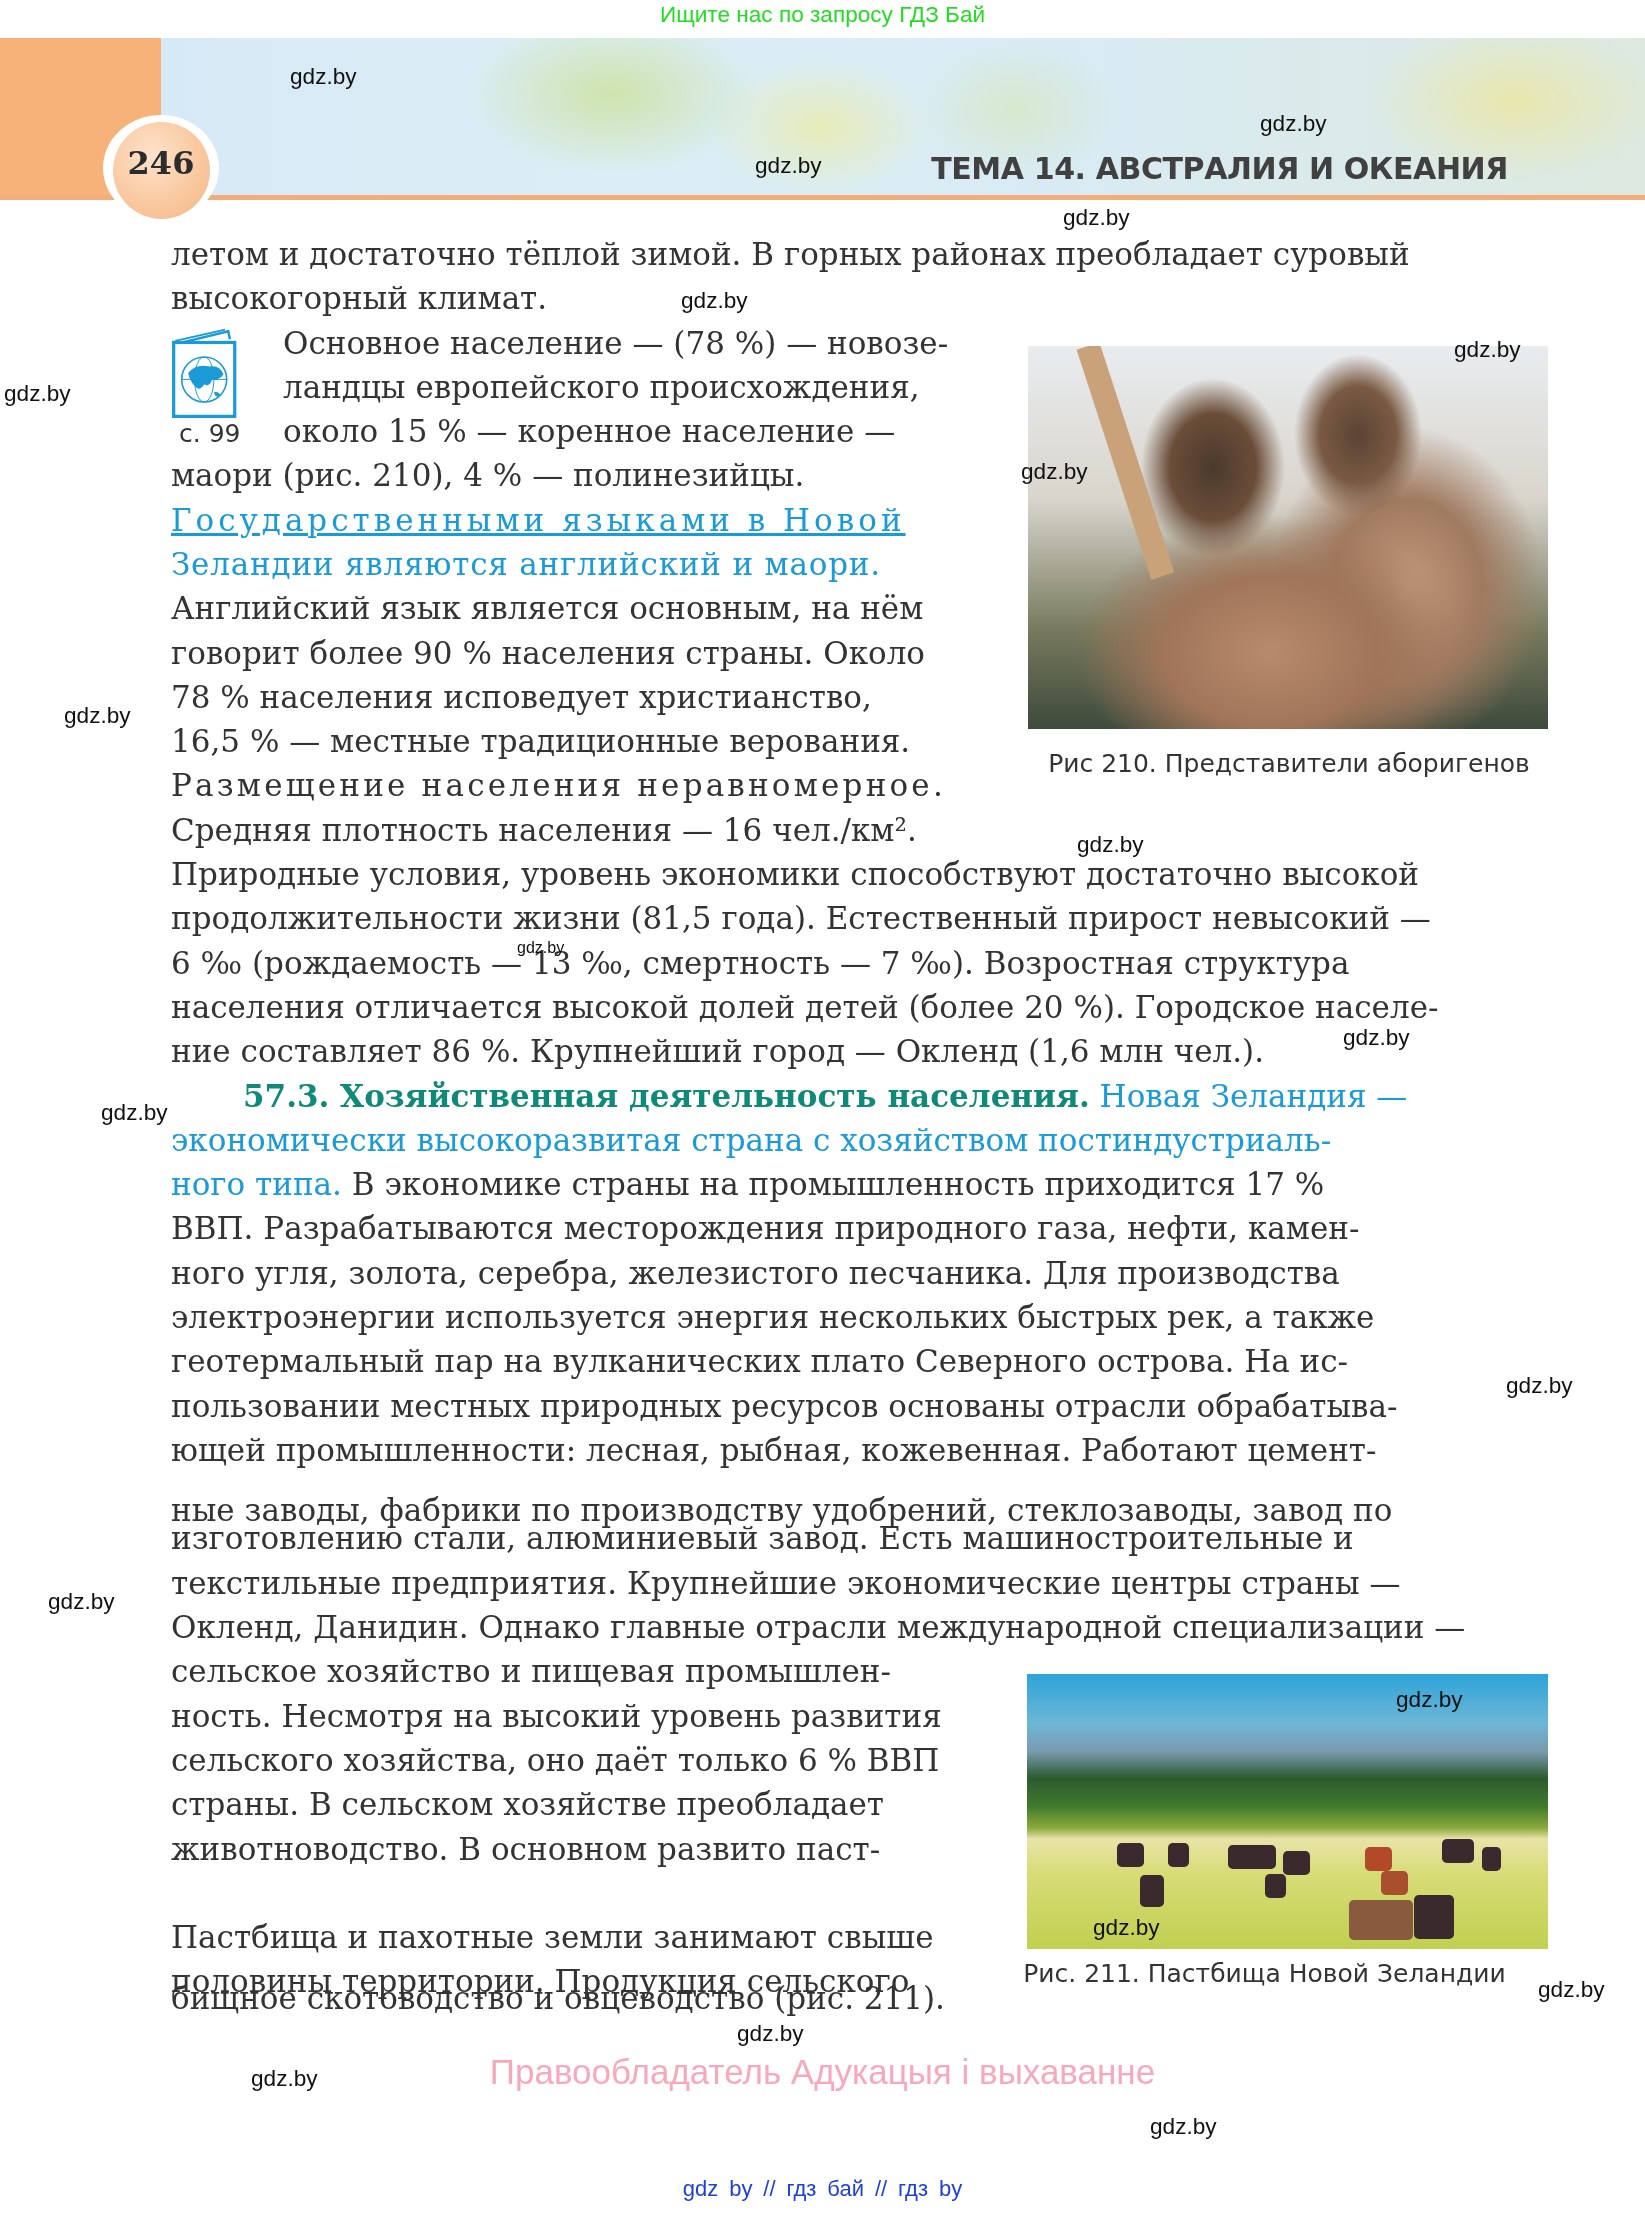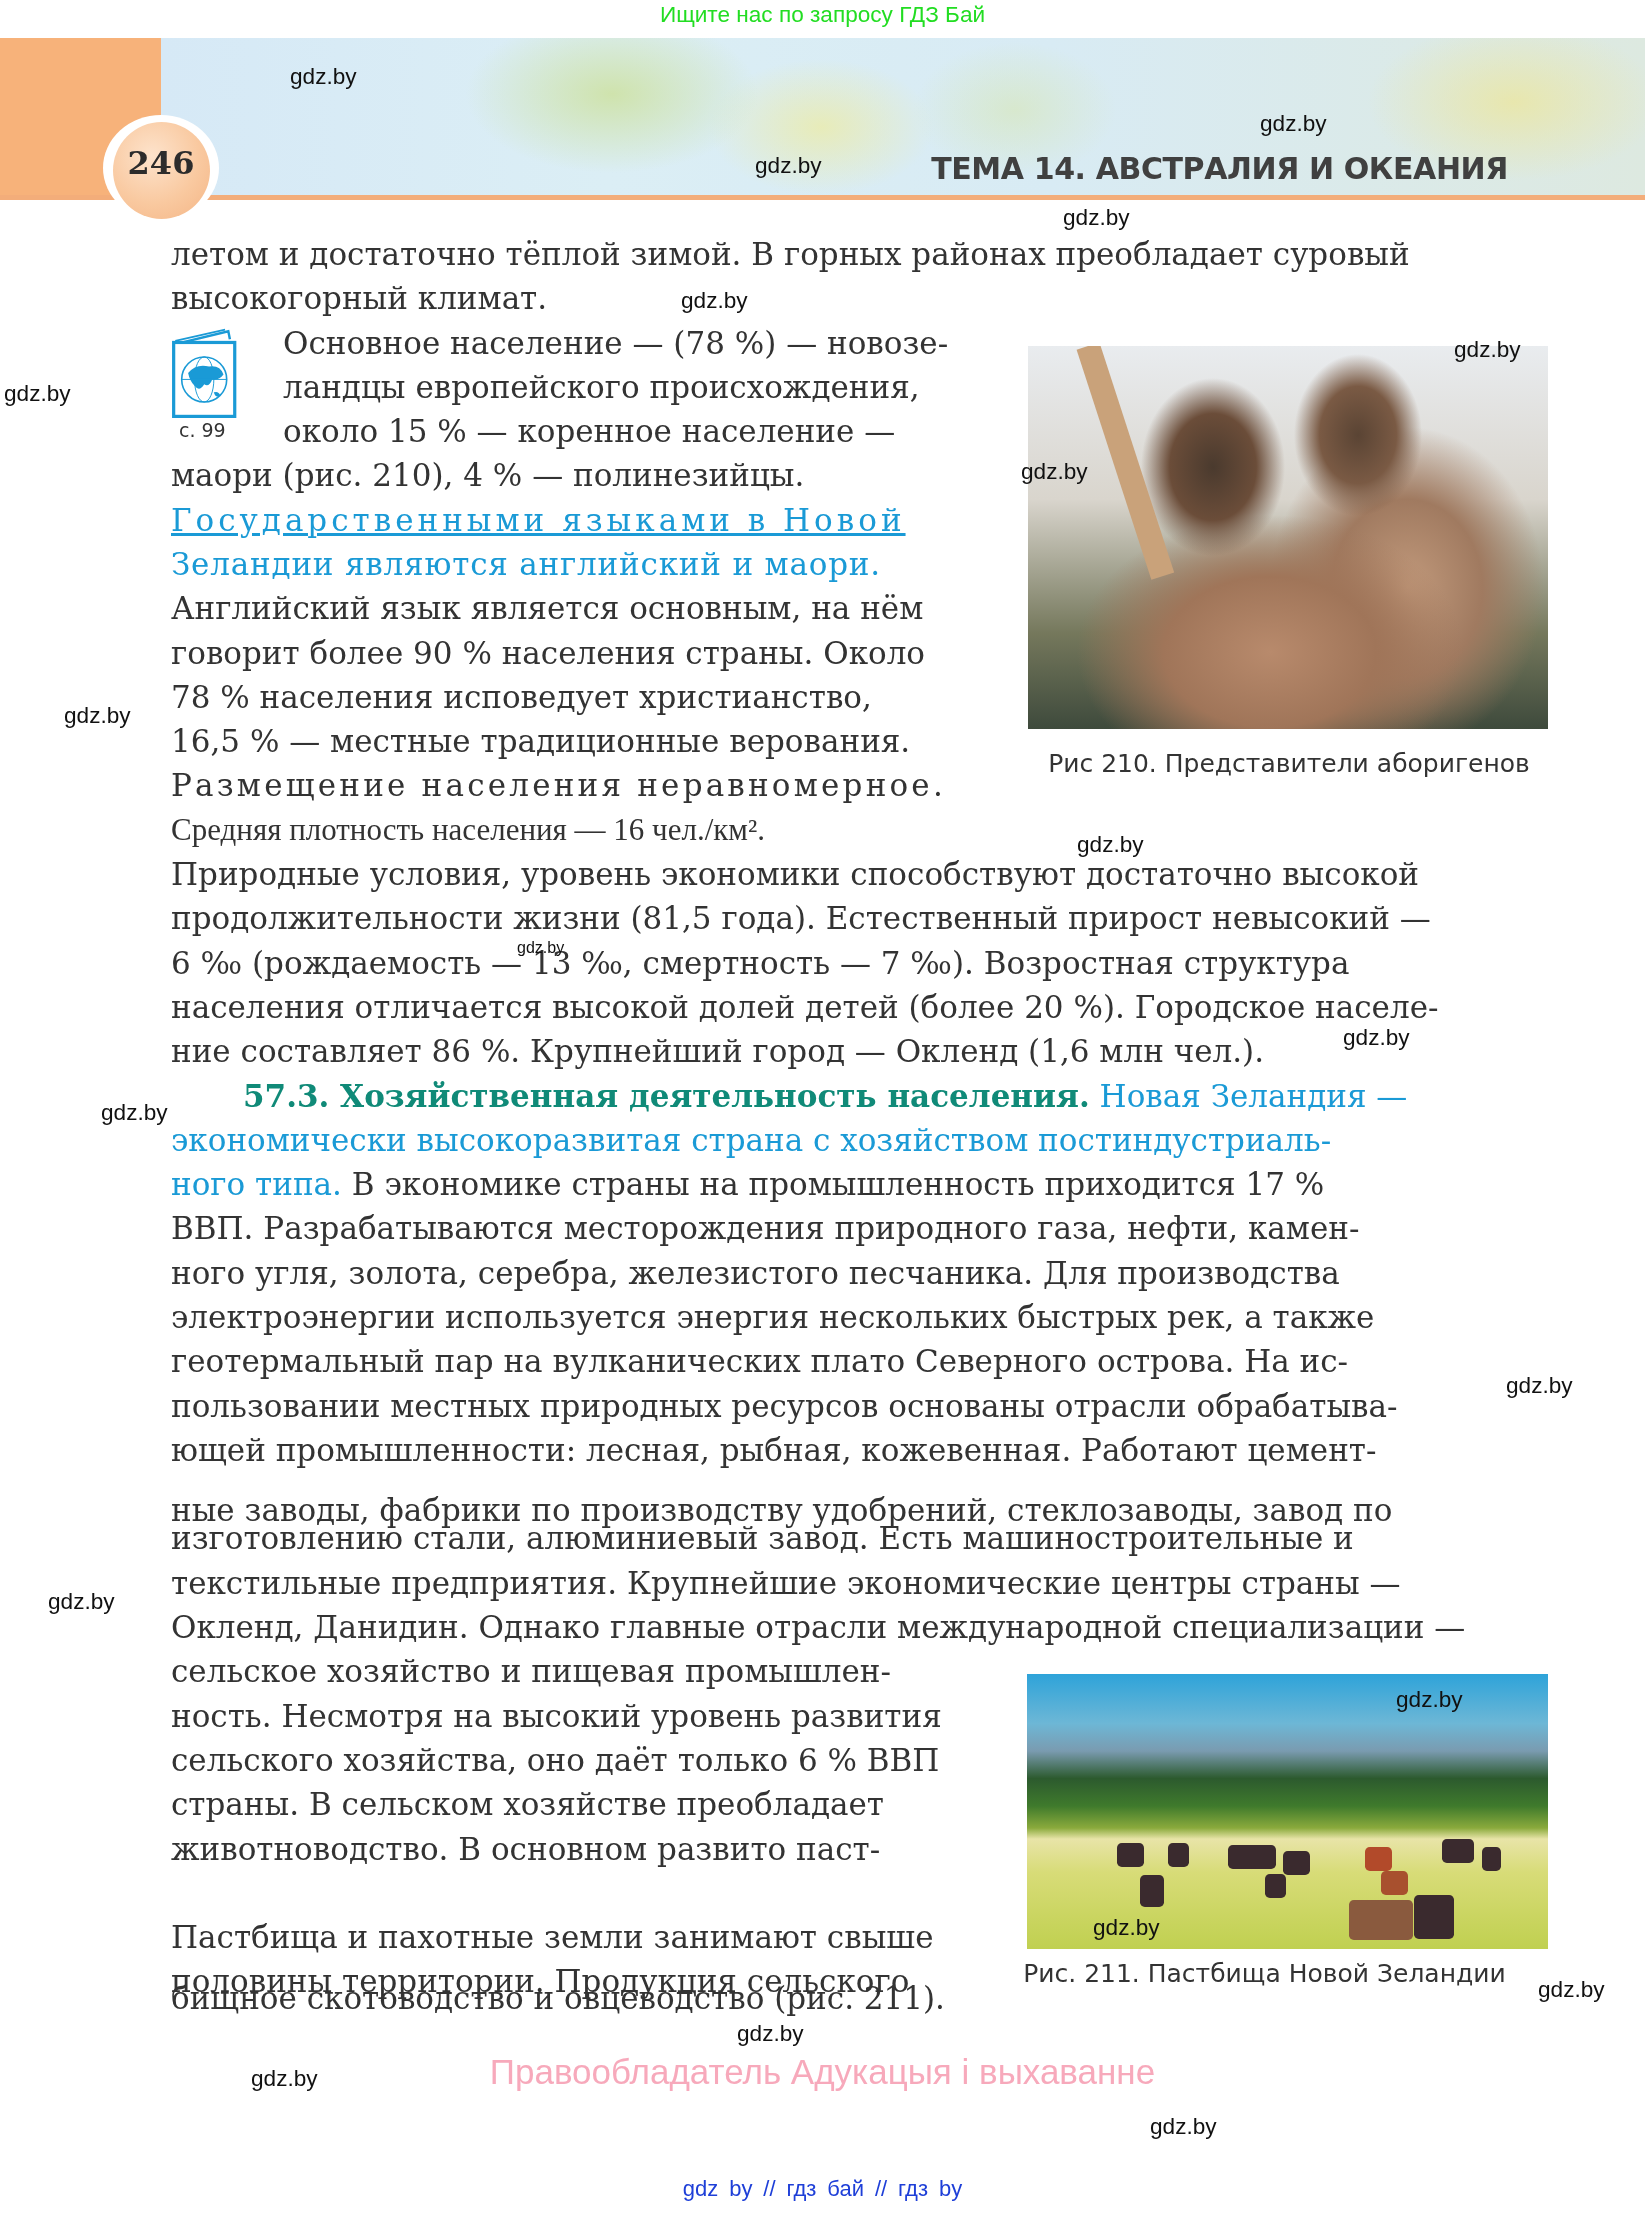--- a/index.html
+++ b/index.html
@@ -40,21 +40,21 @@
         radial-gradient(ellipse 193px 137px at 242px 306px, #b88a6c 0%, #a07559 55%, rgba(160,117,89,0) 100%),
         radial-gradient(ellipse 137px 161px at 379px 242px, #c29a7c 0%, #a07a60 55%, rgba(160,122,96,0) 100%),
         linear-gradient(180deg, #e9ecef 0%, #d9d5cd 40%, #75785c 75%, #3e4a3c 100%); }
     .fig1 .pole { position: absolute; left: 48px; top: 0; width: 24px; height: 242px; background: #c9a27a; transform: rotate(-18deg); transform-origin: top; }
     .fig2 { left: 1027px; top: 1674px; width: 521px; height: 275px; overflow: hidden;
       background: linear-gradient(180deg, #2ea3d9 0%, #6db7d6 18%, #7a9bb0 28%, #2c5a2e 38%, #3f7a2c 48%, #8aaa3c 56%, #e8e4a8 60%, #d8dc78 72%, #c0d050 100%); }
     .cow { position: absolute; width: 27px; height: 24px; border-radius: 4.8px; background: #3a2a2e; }
     .caption { font-family: "DejaVu Sans", sans-serif; font-size: 25px; color: #333333; text-align: center; line-height: 34px; }
 
     .atlas-icon { left: 172px; top: 328px; width: 66px; height: 90px; }
-    .atlas-label { left: 179px; top: 419px; font-family: "DejaVu Sans", sans-serif; font-size: 19px; color: #333333; }
+    .atlas-label { left: 179px; top: 419px; font-family: "DejaVu Sans", sans-serif; font-size: 25px; color: #333333; }
 
     .wm { position: absolute; font-family: "Liberation Sans", sans-serif; font-size: 22.6px; color: #111111; }
     .copyright { left: 0; width: 1645px; top: 2052px; text-align: center; font-family: "Liberation Sans", sans-serif; font-size: 35px; color: #f7a9bb; }
     .footer { left: 0; width: 1645px; top: 2176px; text-align: center; font-family: "Liberation Sans", sans-serif; font-size: 22px; color: #1e3fd8; word-spacing: 4.8px; }
   </style>
 </head>
 <body>
 
 <div class="abs promo">Ищите нас по запросу ГДЗ Бай</div>
 
@@ -92,21 +92,21 @@
   <div class="line" style="left:283px; top:365px;">ландцы европейского происхождения,</div>
   <div class="line" style="left:283px; top:409px;">около 15 % — коренное население —</div>
   <div class="line" style="left:171px; top:453px;">маори (рис. 210), 4 % — полинезийцы.</div>
   <div class="line blue" style="left:171px; top:498px; letter-spacing:4px;text-decoration:underline;">Государственными языками в Новой</div>
   <div class="line blue" style="left:171px; top:542px; letter-spacing:0.8px;">Зеландии являются английский и маори.</div>
   <div class="line" style="left:171px; top:586px;">Английский язык является основным, на нём</div>
   <div class="line" style="left:171px; top:631px;">говорит более 90 % населения страны. Около</div>
   <div class="line" style="left:171px; top:675px;">78 % населения исповедует христианство,</div>
   <div class="line" style="left:171px; top:719px;">16,5 % — местные традиционные верования.</div>
   <div class="line" style="left:171px; top:763px; letter-spacing:3.2px;">Размещение населения неравномерное.</div>
-  <div class="line" style="left:171px; top:808px;font-family:Liberation Serif, serif;">Средняя плотность населения — 16 чел./км².</div>
+  <div class="line" style="left:171px; top:808px;">Средняя плотность населения — 16 чел./км².</div>
 </div>
 
 <div class="abs fig1">
   <div class="pole"></div>
 </div>
 <div class="abs caption" style="left:1007px; top:747px; width:564px;">
   <div>Рис 210. Представители аборигенов</div>
 </div>
 
 <div class="txt">

